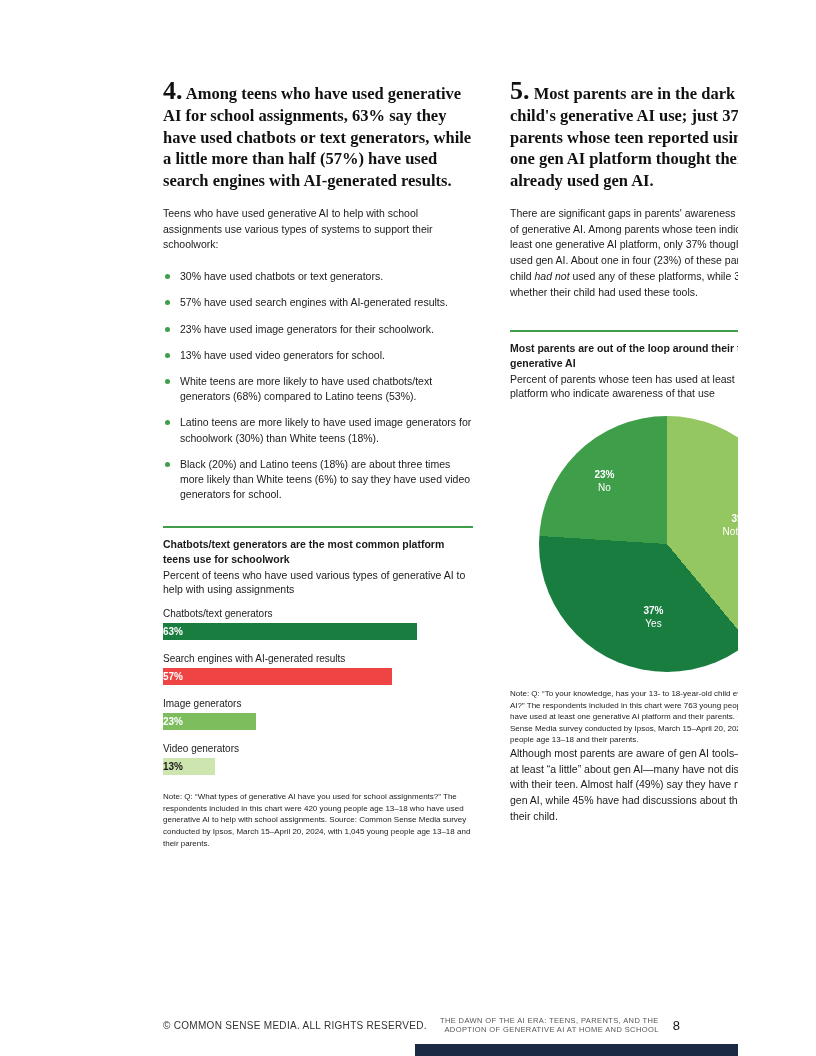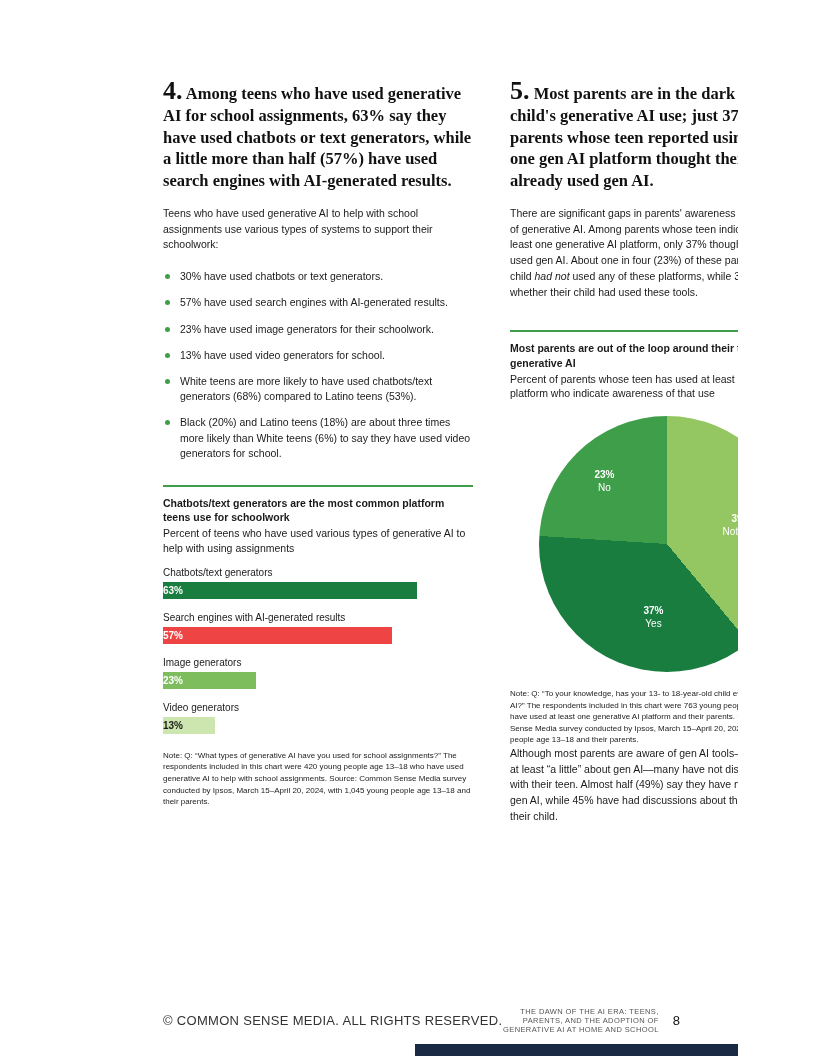--- a/index.html
+++ b/index.html
@@ -107,21 +107,21 @@
 
   .footer {
     position: absolute;
     left: 85px;
     right: 58px;
     bottom: 22px;
     display: flex;
     align-items: center;
   }
   .footer-left {
-    font-size: 13px;
+    font-size: 10px;
     letter-spacing: 0.3px;
     color: #333333;
     flex: none;
   }
   .footer-center {
     margin-left: auto;
     font-size: 7.5px;
     letter-spacing: 0.4px;
     color: #555555;
     text-align: right;
@@ -151,20 +151,21 @@
       <h2 class="heading"><span class="big-num">4.</span> <span>Among teens who have used generative AI for school assignments, 63% say they have used chatbots or text generators, while a little more than half (57%) have used search engines with AI-generated results.</span></h2>
 
       <p class="body">Teens who have used generative AI to help with school assignments use various types of systems to support their schoolwork:</p>
 
       <ul class="bullets">
         <li>30% have used chatbots or text generators.</li>
         <li>57% have used search engines with AI-generated results.</li>
         <li>23% have used image generators for their schoolwork.</li>
         <li>13% have used video generators for school.</li>
         <li>White teens are more likely to have used chatbots/text generators (68%) compared to Latino teens (53%).</li>
+        <li>Latino teens are more likely to have used image generators for schoolwork (30%) than White teens (18%).</li>
         <li>Black (20%) and Latino teens (18%) are about three times more likely than White teens (6%) to say they have used video generators for school.</li>
       </ul>
 
       <div class="chart-box">
         <div class="chart-title">Chatbots/text generators are the most common platform teens use for schoolwork</div>
         <div class="chart-subtitle">Percent of teens who have used various types of generative AI to help with using assignments</div>
 
         <div class="bar-row">
           <div class="bar-label">Chatbots/text generators</div>
           <div class="bar-fill" style="width: 81.8182%; background: rgb(24, 125, 62); color: rgb(255, 255, 255);">

